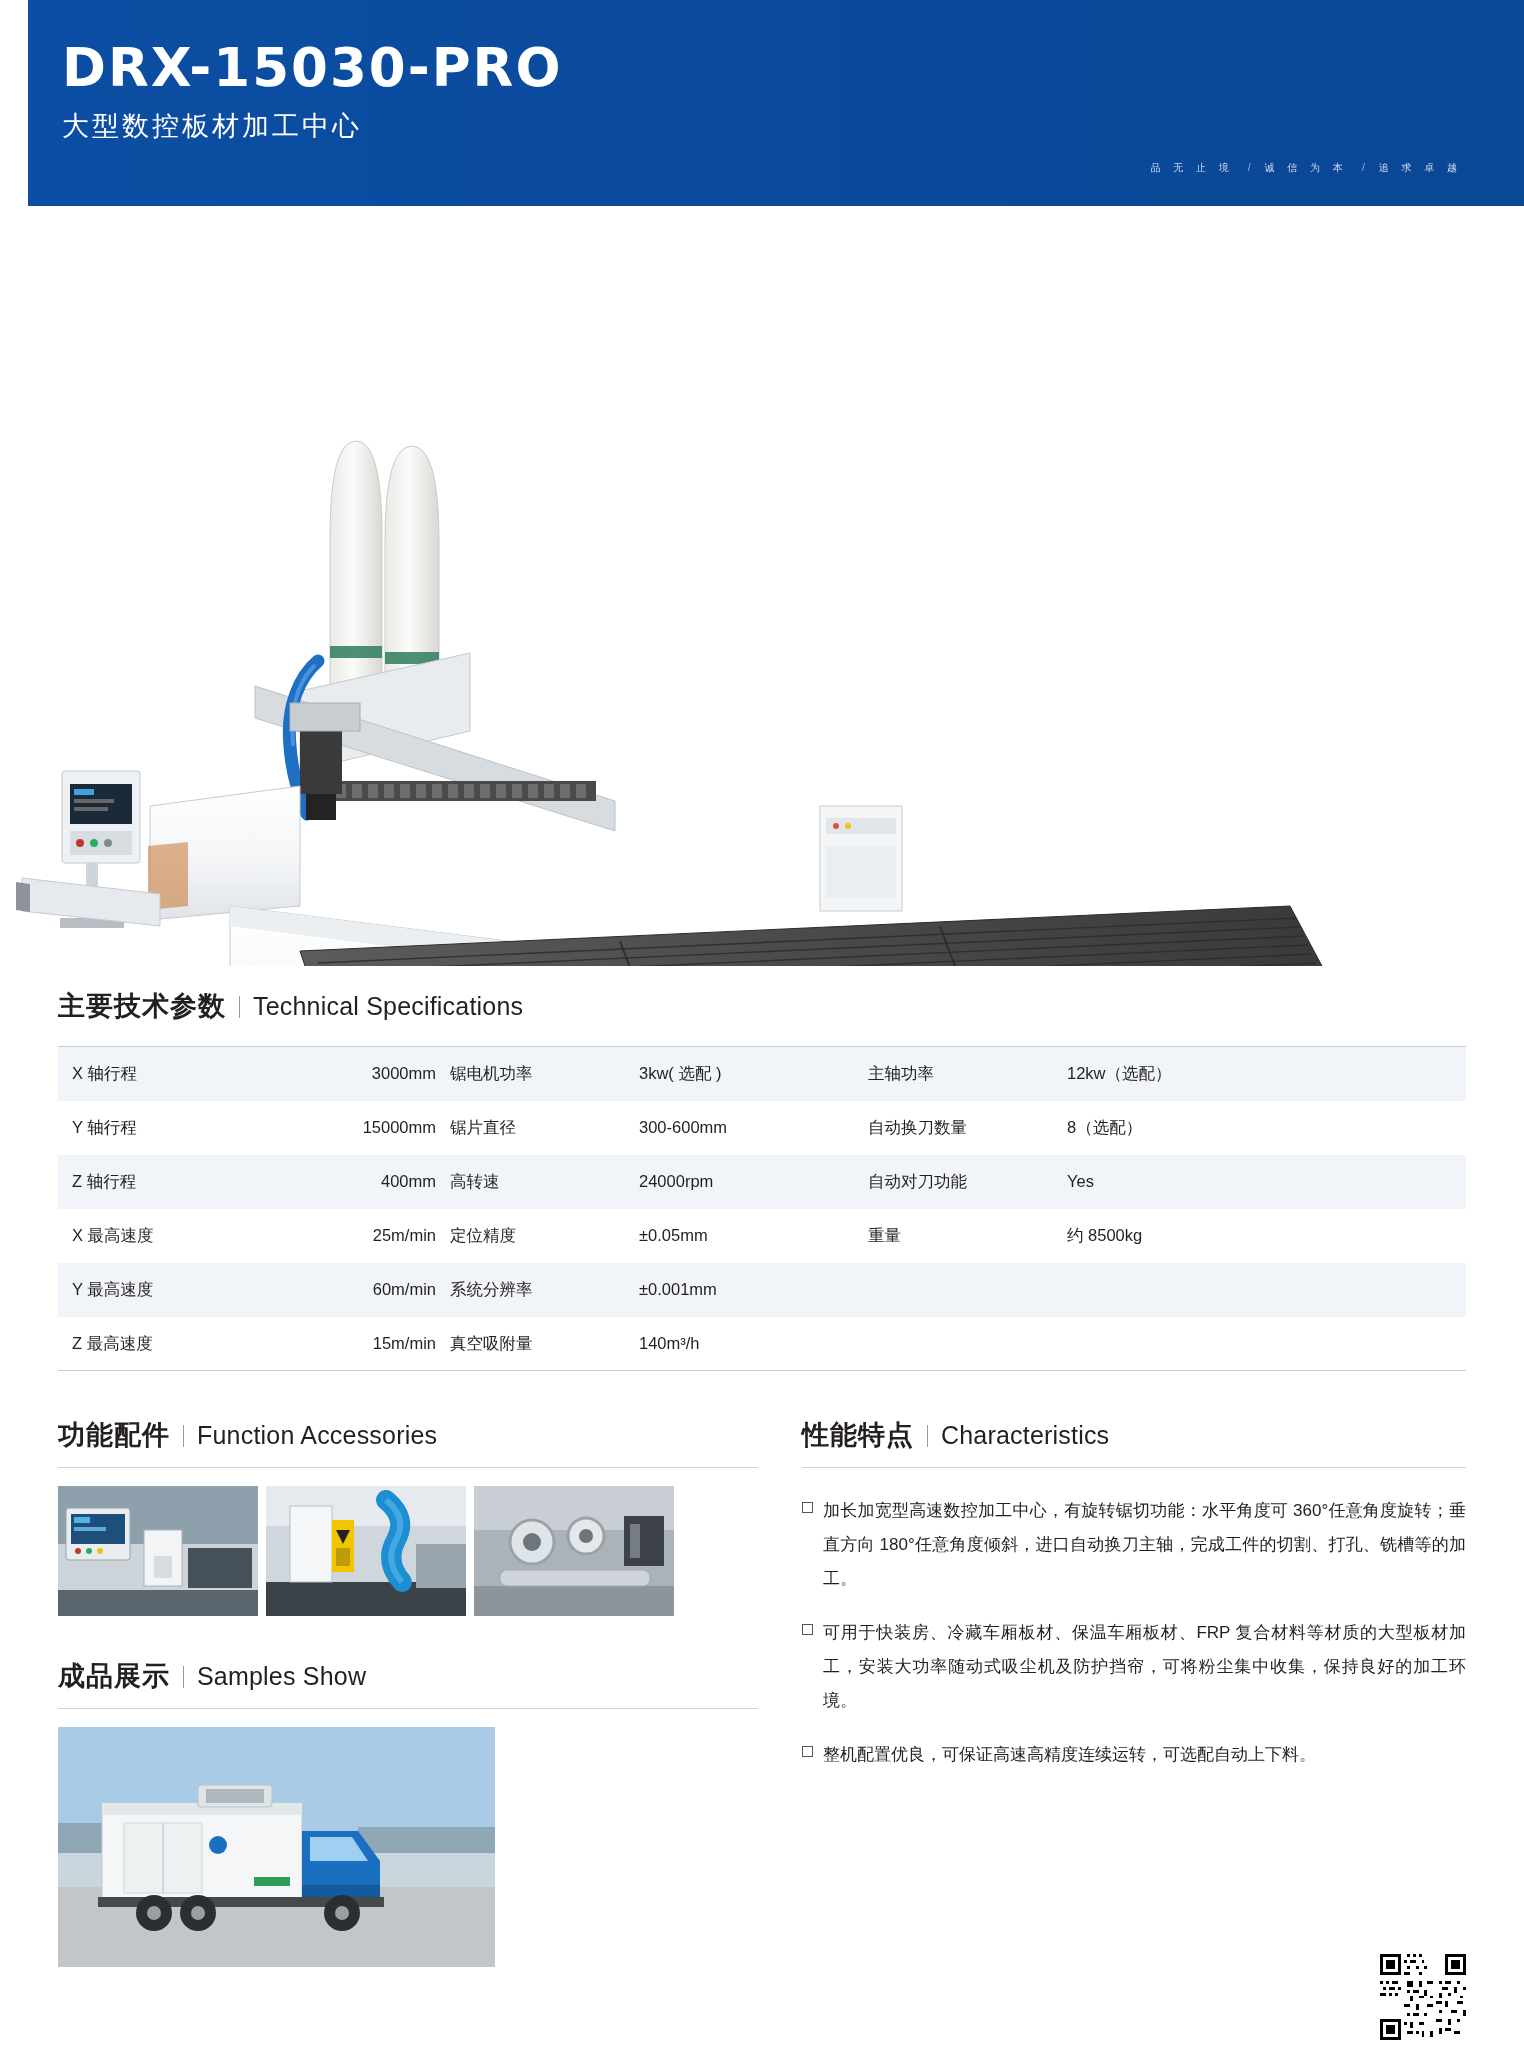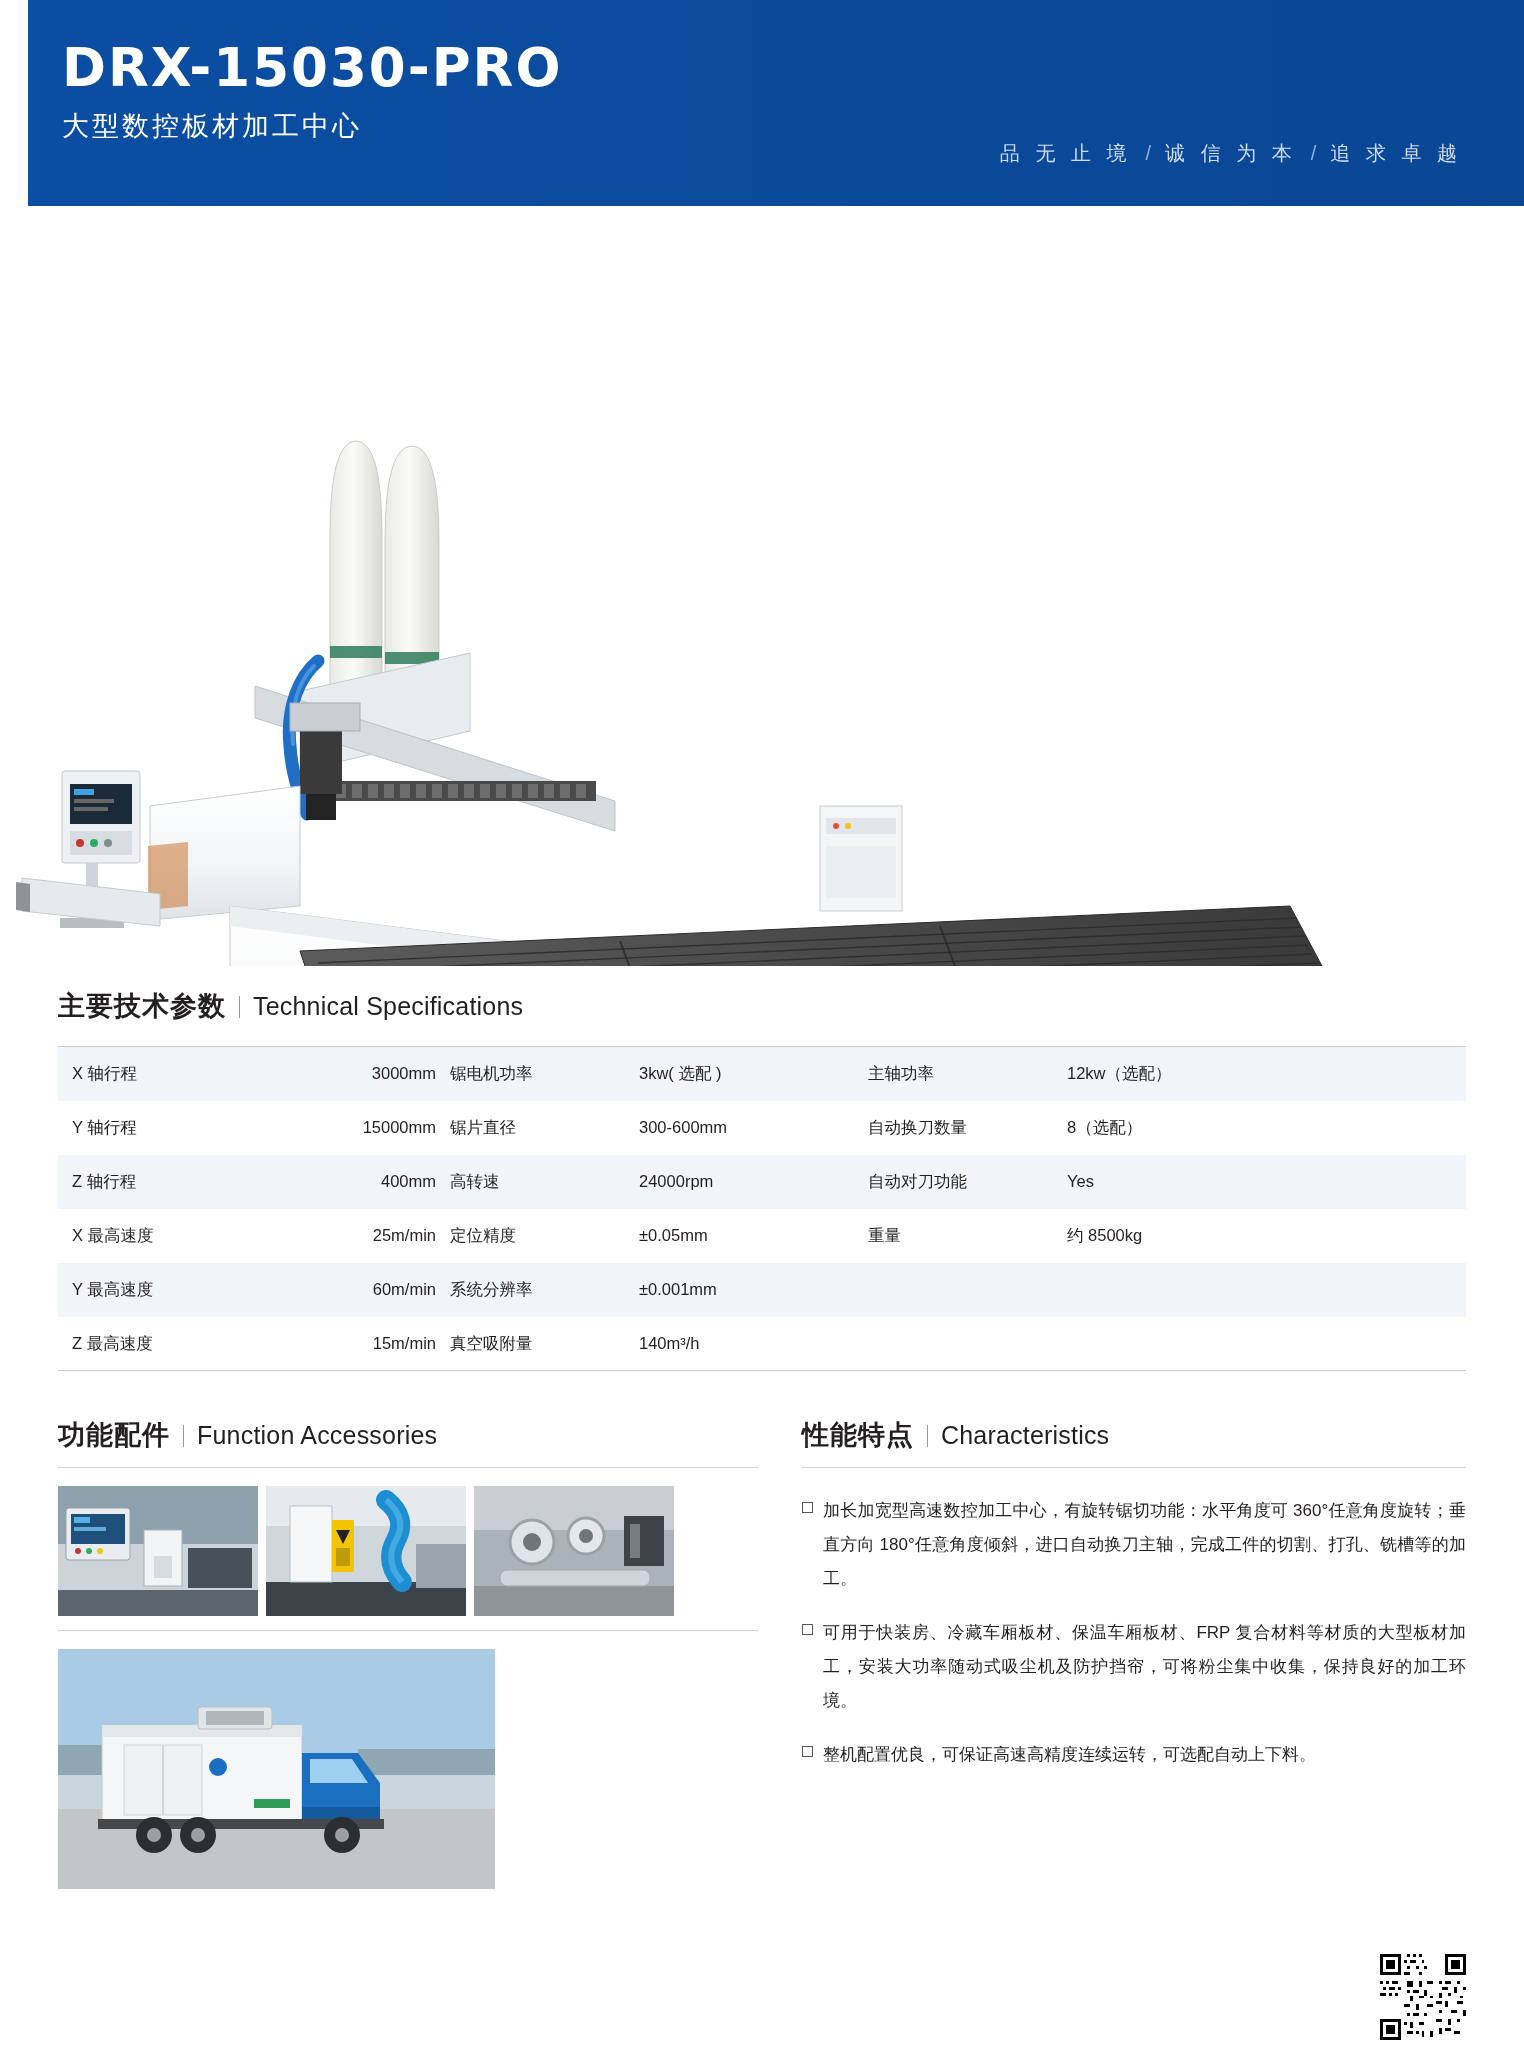--- a/index.html
+++ b/index.html
@@ -43,22 +43,22 @@
   .model-sub{
     margin-top:12px;
     font-size:27px;
     color:#ffffff;
     letter-spacing:3px;
     font-weight:400;
   }
   .slogan{
     position:absolute;
     right:62px;
-    top:140px;
-    font-size:20px;
+    top:161px;
+    font-size:10px;
     color:#cfdcf0;
     letter-spacing:5px;
     white-space:nowrap;
   }
   .slogan .sep{color:#8fb0dc;margin:0 14px;letter-spacing:0;}
 
   
   .hero{
     position:relative;
     height:760px;
@@ -474,20 +474,25 @@
             <circle cx="58" cy="56" r="9" fill="#6e767c"></circle>
             <circle cx="112" cy="50" r="18" fill="#e4e8eb" stroke="#9aa2a8" stroke-width="3"></circle>
             <circle cx="112" cy="50" r="7" fill="#6e767c"></circle>
             <rect x="26" y="84" width="150" height="16" rx="7" fill="#cfd5da" stroke="#a3abb1"></rect>
             <rect x="150" y="30" width="40" height="50" fill="#3c4248"></rect>
             <rect x="156" y="38" width="10" height="34" fill="#757d83"></rect>
           </svg>
         </div>
       </div>
 
+      <div class="section-head samples-head">
+        <span class="sh-cn">成品展示</span>
+        <span class="sh-bar"></span>
+        <span class="sh-en">Samples Show</span>
+      </div>
       <div class="under-rule"></div>
 
       <div class="sample-img">
         <svg width="437" height="240" viewBox="0 0 437 240">
           <rect width="437" height="240" fill="#9ec4e0"></rect>
           <rect x="0" y="0" width="437" height="120" fill="#a9cbe6"></rect>
           <rect x="0" y="120" width="437" height="40" fill="#c9d6dd"></rect>
           <rect x="0" y="160" width="437" height="80" fill="#c2c6c8"></rect>
 
           <rect x="0" y="96" width="120" height="30" fill="#8fa6b5"></rect>

